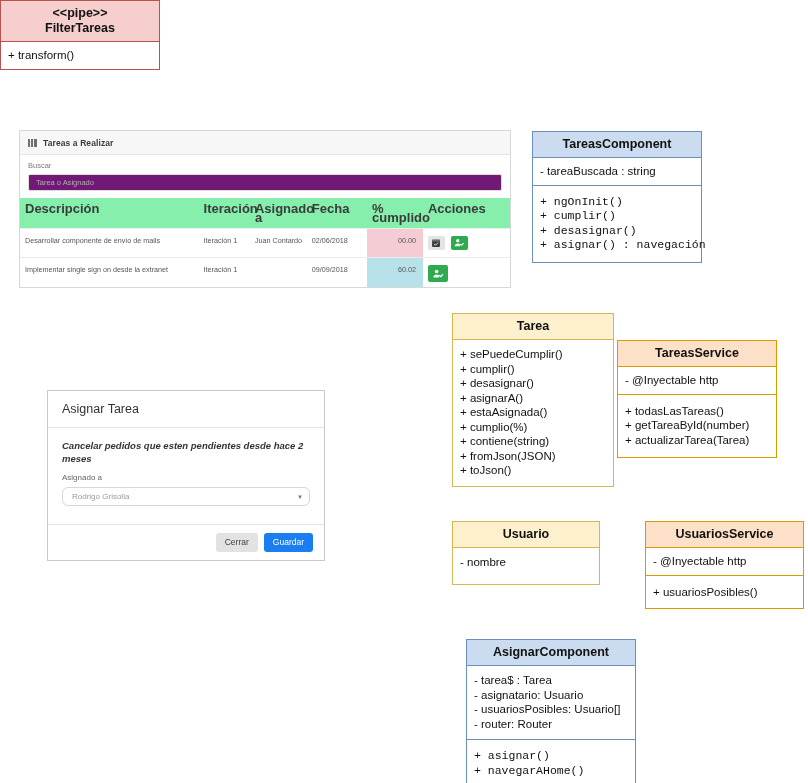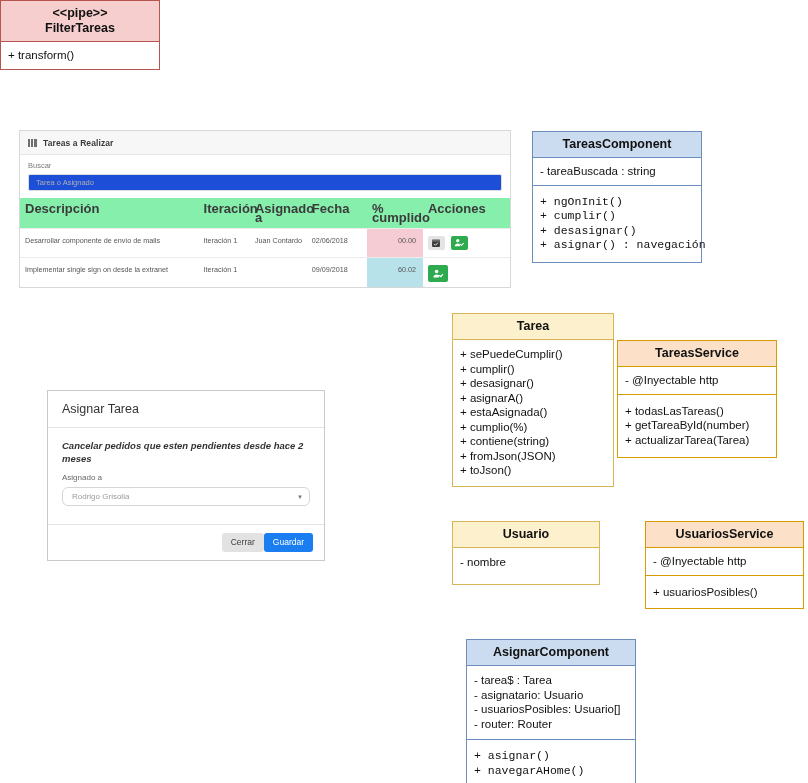--- a/index.html
+++ b/index.html
@@ -74,21 +74,21 @@
   .grid-ico i{position:absolute;background:#6f6f6f;}
   .grid-ico i:nth-child(1){left:0;top:0;width:2px;height:8px;}
   .grid-ico i:nth-child(2){left:3px;top:0;width:2px;height:8px;}
   .grid-ico i:nth-child(3){left:6px;top:0;width:3px;height:8px;}
   .shot-title{font-size:8.5px;font-weight:bold;color:#3b3b3b;letter-spacing:.1px;}
 
   .shot-searchwrap{padding:6px 8px 7px;background:#fff;}
   .shot-searchlabel{font-size:7.5px;color:#7a7a7a;margin-bottom:4px;}
   .shot-input{
     box-sizing:border-box;width:100%;height:17px;border:1px solid #dcdcdc;
-    border-radius:2px;background:#1d4ed8;font-size:7.5px;color:#b0b0b0;
+    border-radius:2px;background:#701a75;font-size:7.5px;color:#b0b0b0;
     display:flex;align-items:center;padding-left:7px;
   }
 
   .tbl{width:100%;border-collapse:collapse;table-layout:fixed;}
   .tbl th{
     font-size:13px;font-weight:bold;color:#3b3b3b;text-align:left;
     padding:6px 3px 6px 5px;vertical-align:top;background:#86efac;
     border-bottom:1px solid #ececec;line-height:9px;
   }
   .tbl td{
@@ -130,21 +130,21 @@
   .modal-lbl{font-size:8px;color:#666;margin-bottom:5px;}
   .modal-select{
     box-sizing:border-box;width:100%;height:19px;border:1px solid #d6d6d6;
     border-radius:6px;background:#fff;display:flex;align-items:center;
     justify-content:space-between;padding:0 6px 0 9px;
     font-size:8px;color:#9b9b9b;
   }
   .caret{font-size:6px;color:#777;line-height:1;}
   .modal-foot{
     border-top:1px solid #e4e4e4;padding:8px 11px;
-    display:flex;justify-content:flex-end;
+    display:flex;justify-content:flex-end;gap:6px;
   }
   .mbtn{
     font-size:8.5px;border-radius:3px;padding:4px 9px;line-height:11px;
   }
   .mbtn-sec{background:#e2e2e2;color:#3c3c3c;}
   .mbtn-pri{background:#1a7df0;color:#fff;}
 
   .lineSvg{position:absolute;left:0;top:0;width:808px;height:783px;pointer-events:none;}
 </style>
 </head>

